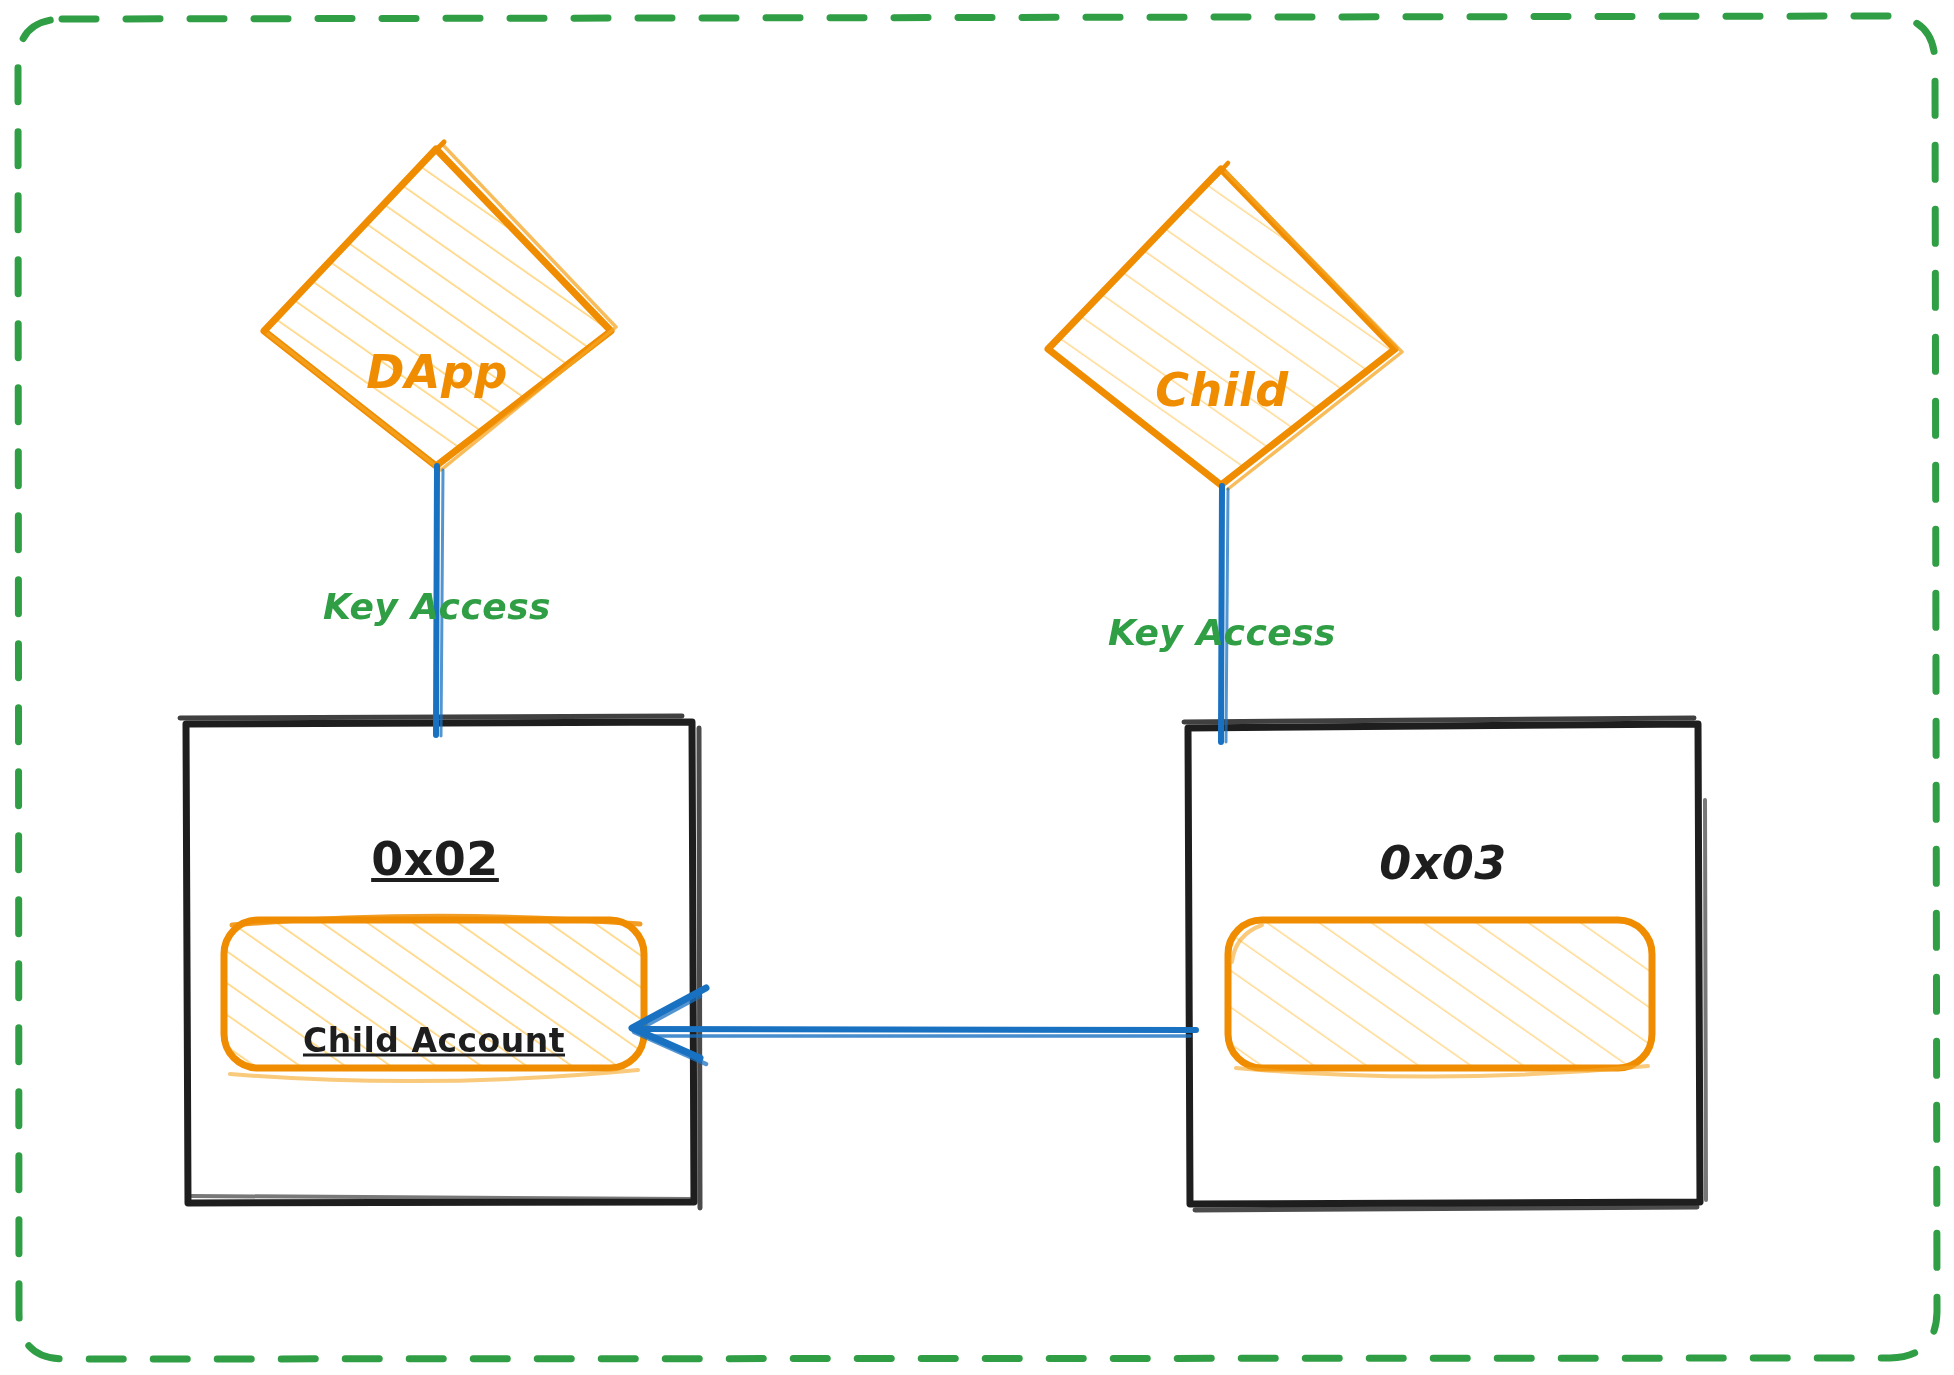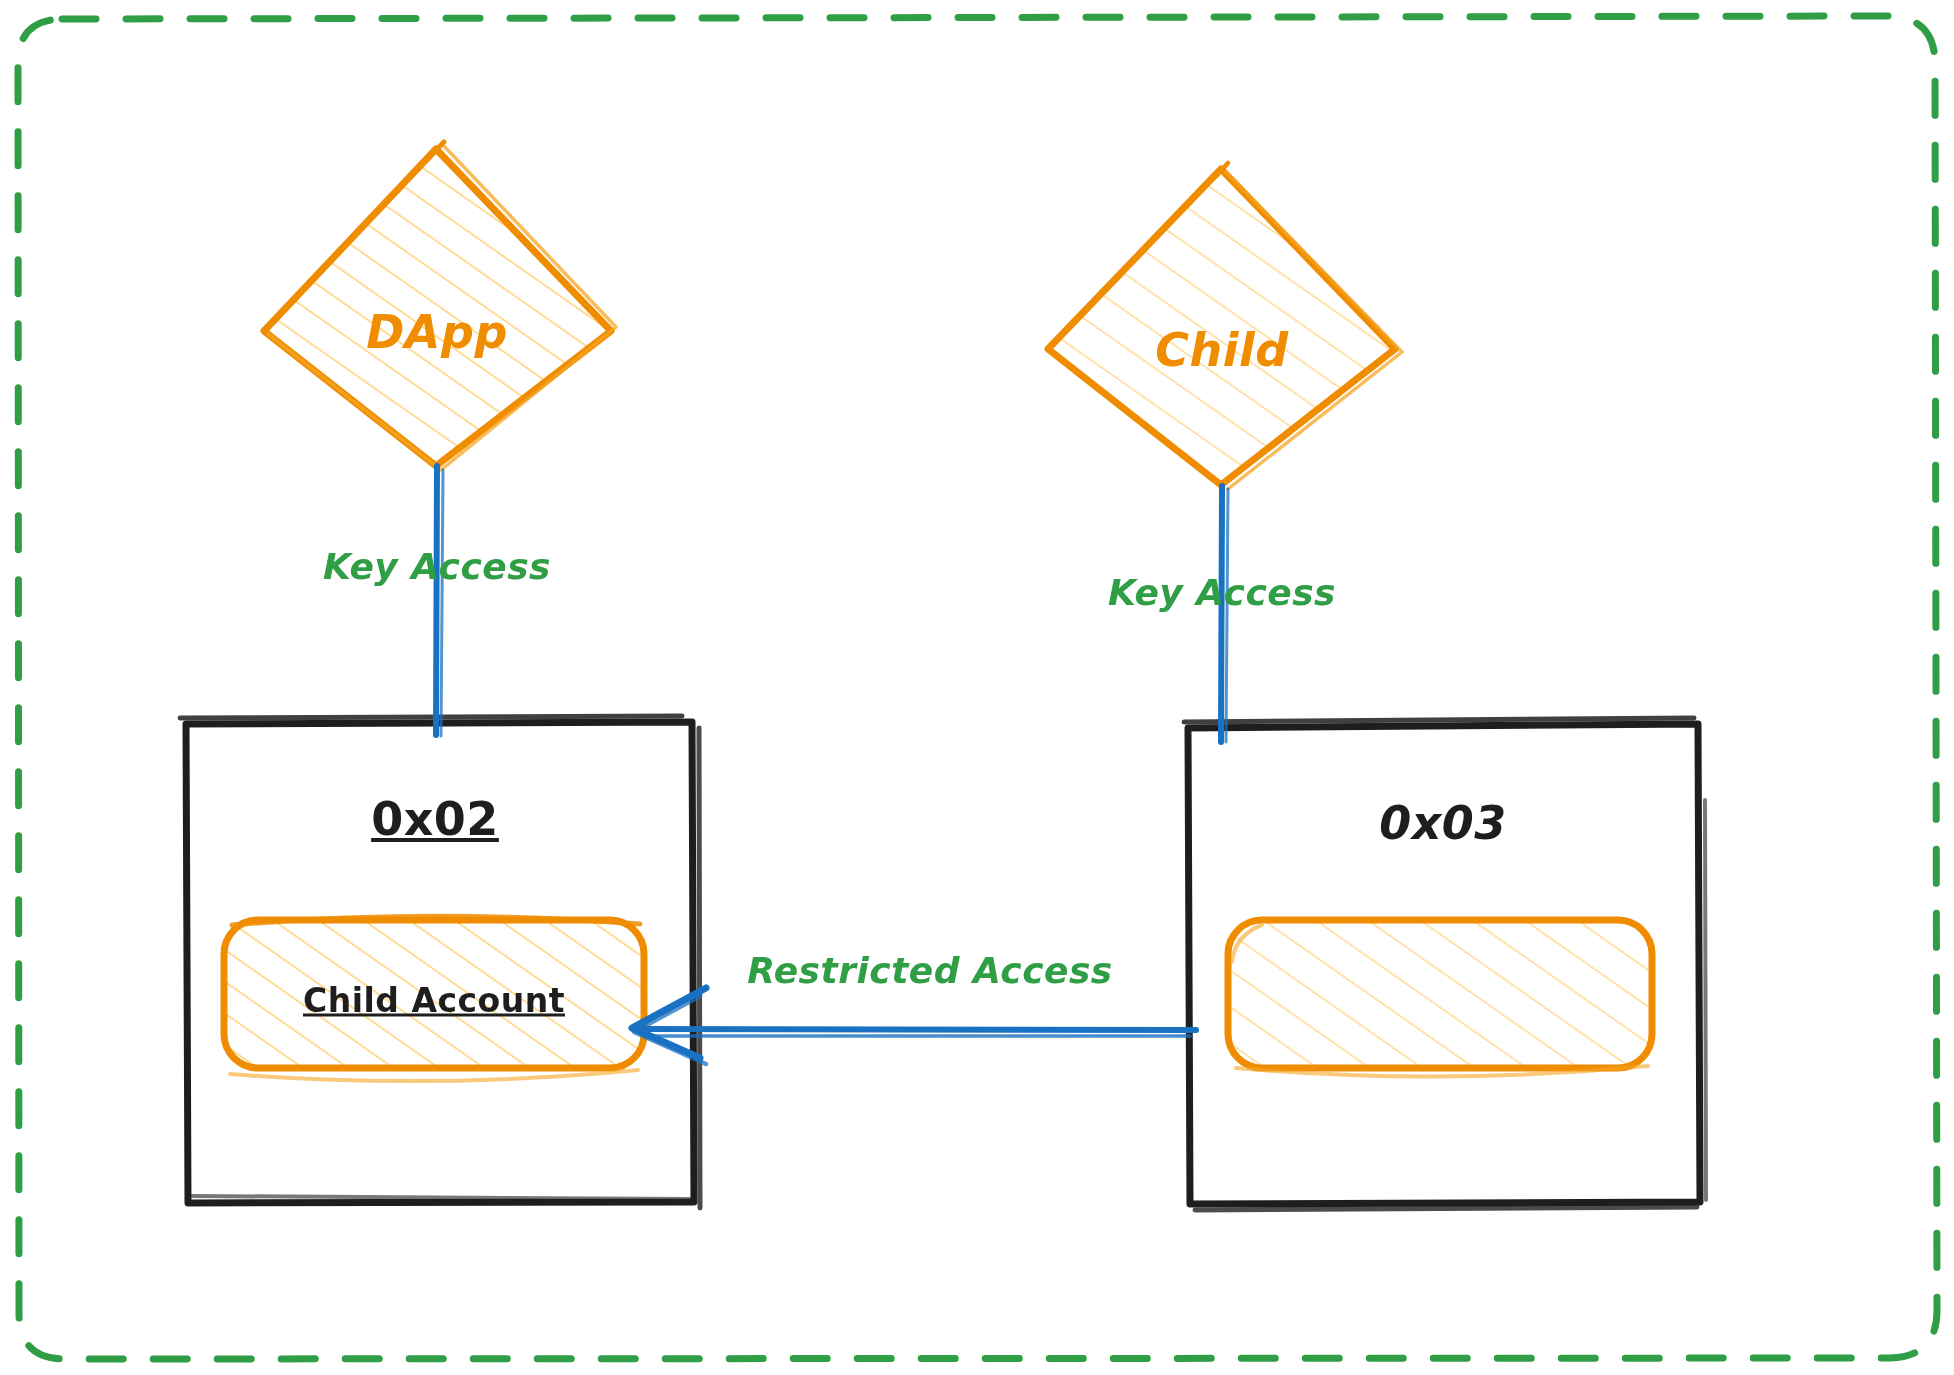--- a/index.html
+++ b/index.html
@@ -21,20 +21,21 @@
     width: 1954px;
     height: 1375px;
   }
   .lbl {
     position: absolute;
     white-space: nowrap;
     font-family: "DejaVu Sans", sans-serif;
     transform: translate(-50%, -50%);
     pointer-events: none;
     letter-spacing: 0.5px;
+    margin-top: 40px;
   }
   .lbl-node {
     color: #f08c00;
     font-size: 46px;
     font-weight: 700;
     font-style: italic;
   }
   .lbl-edge {
     color: #2f9e44;
     font-size: 36px;
@@ -145,15 +146,14 @@
 
   <div class="lbl lbl-edge" style="left:1222px; top:592px;">Key Access</div>
 
   <div class="lbl lbl-addr" style="left:435px; top:819px;text-decoration:underline;">0x02</div>
 
   <div class="lbl lbl-addr" style="left:1443px; top:823px;font-style:italic;">0x03</div>
 
   <div class="lbl lbl-acct" style="left:434px; top:1000px;">Child Account</div>
 
 
-  <div class="lbl lbl-edge" style="left:930px; top:970px;">Restricted Access</div>
 
 </div>
 
 </body></html>

